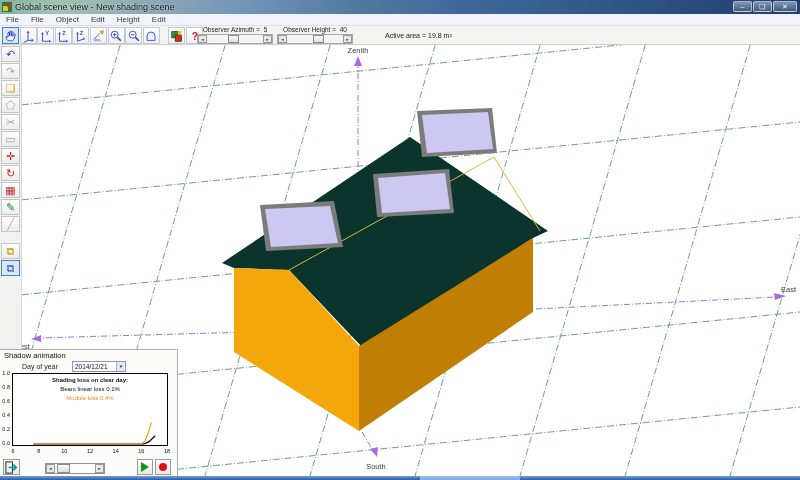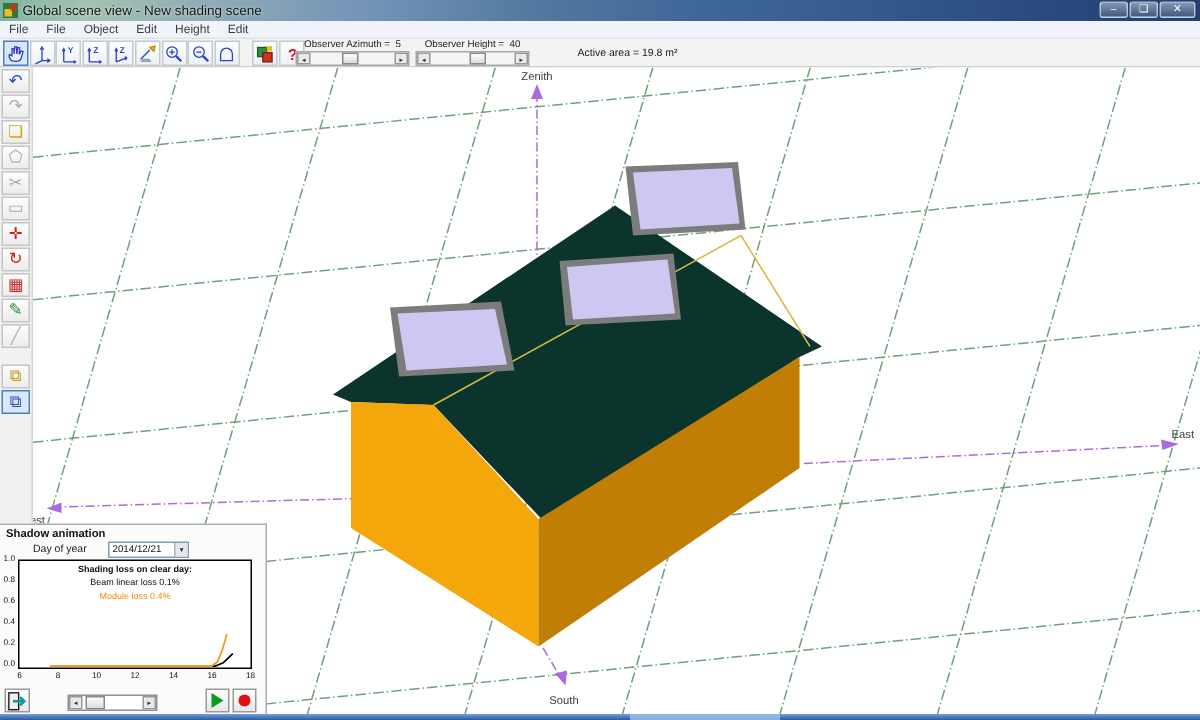--- a/index.html
+++ b/index.html
@@ -49,21 +49,21 @@
 
   
   #canvas{position:absolute;left:22px;top:45px;width:778px;height:431px;background:#fff;overflow:hidden;text-align:right;}
   #scene-svg{position:absolute;left:0;top:0;}
   #watermark{position:absolute;left:287px;top:159px;font-size:26px;letter-spacing:0px;white-space:nowrap;
     color:rgba(210,212,210,0.85);font-weight:bold;}
 
   
   #spanel{position:absolute;left:0;top:349px;width:178px;height:127px;background:#fbfbfa;
     border-top:1px solid #a9aeb5;border-right:1px solid #a9aeb5;box-sizing:border-box;}
-  #sp-title{position:absolute;left:4px;top:1px;font-size:7.5px;font-weight:bold;color:#111;}
+  #sp-title{position:absolute;left:4px;top:1px;font-size:7.5px;font-weight:normal;color:#111;}
   #sp-daylabel{position:absolute;left:22px;top:13px;font-size:7px;color:#222;}
   #sp-combo{position:absolute;left:72px;top:11px;width:54px;height:11px;border:1px solid #7f9db9;
     background:#fff;box-sizing:border-box;}
   #sp-combo-val{position:absolute;left:2px;top:1px;font-size:6.5px;color:#111;}
   #sp-combo-btn{position:absolute;right:0;top:0;width:9px;height:9px;background:#e4e8ee;border-left:1px solid #aab4c0;
     font-size:4.5px;line-height:9px;text-align:center;color:#333;padding:0;border-top:none;border-right:none;border-bottom:none;}
   #sp-chart{position:absolute;left:12px;top:23px;width:156px;height:73px;border:1px solid #000;background:#fff;box-sizing:border-box;}
   .ytick{position:absolute;width:10px;text-align:right;font-size:5.5px;color:#111;}
   .xtick{position:absolute;top:98px;width:12px;text-align:center;font-size:5.5px;color:#111;}
   .chart-line{position:absolute;left:12px;width:156px;text-align:center;font-size:6px;color:#111;}

